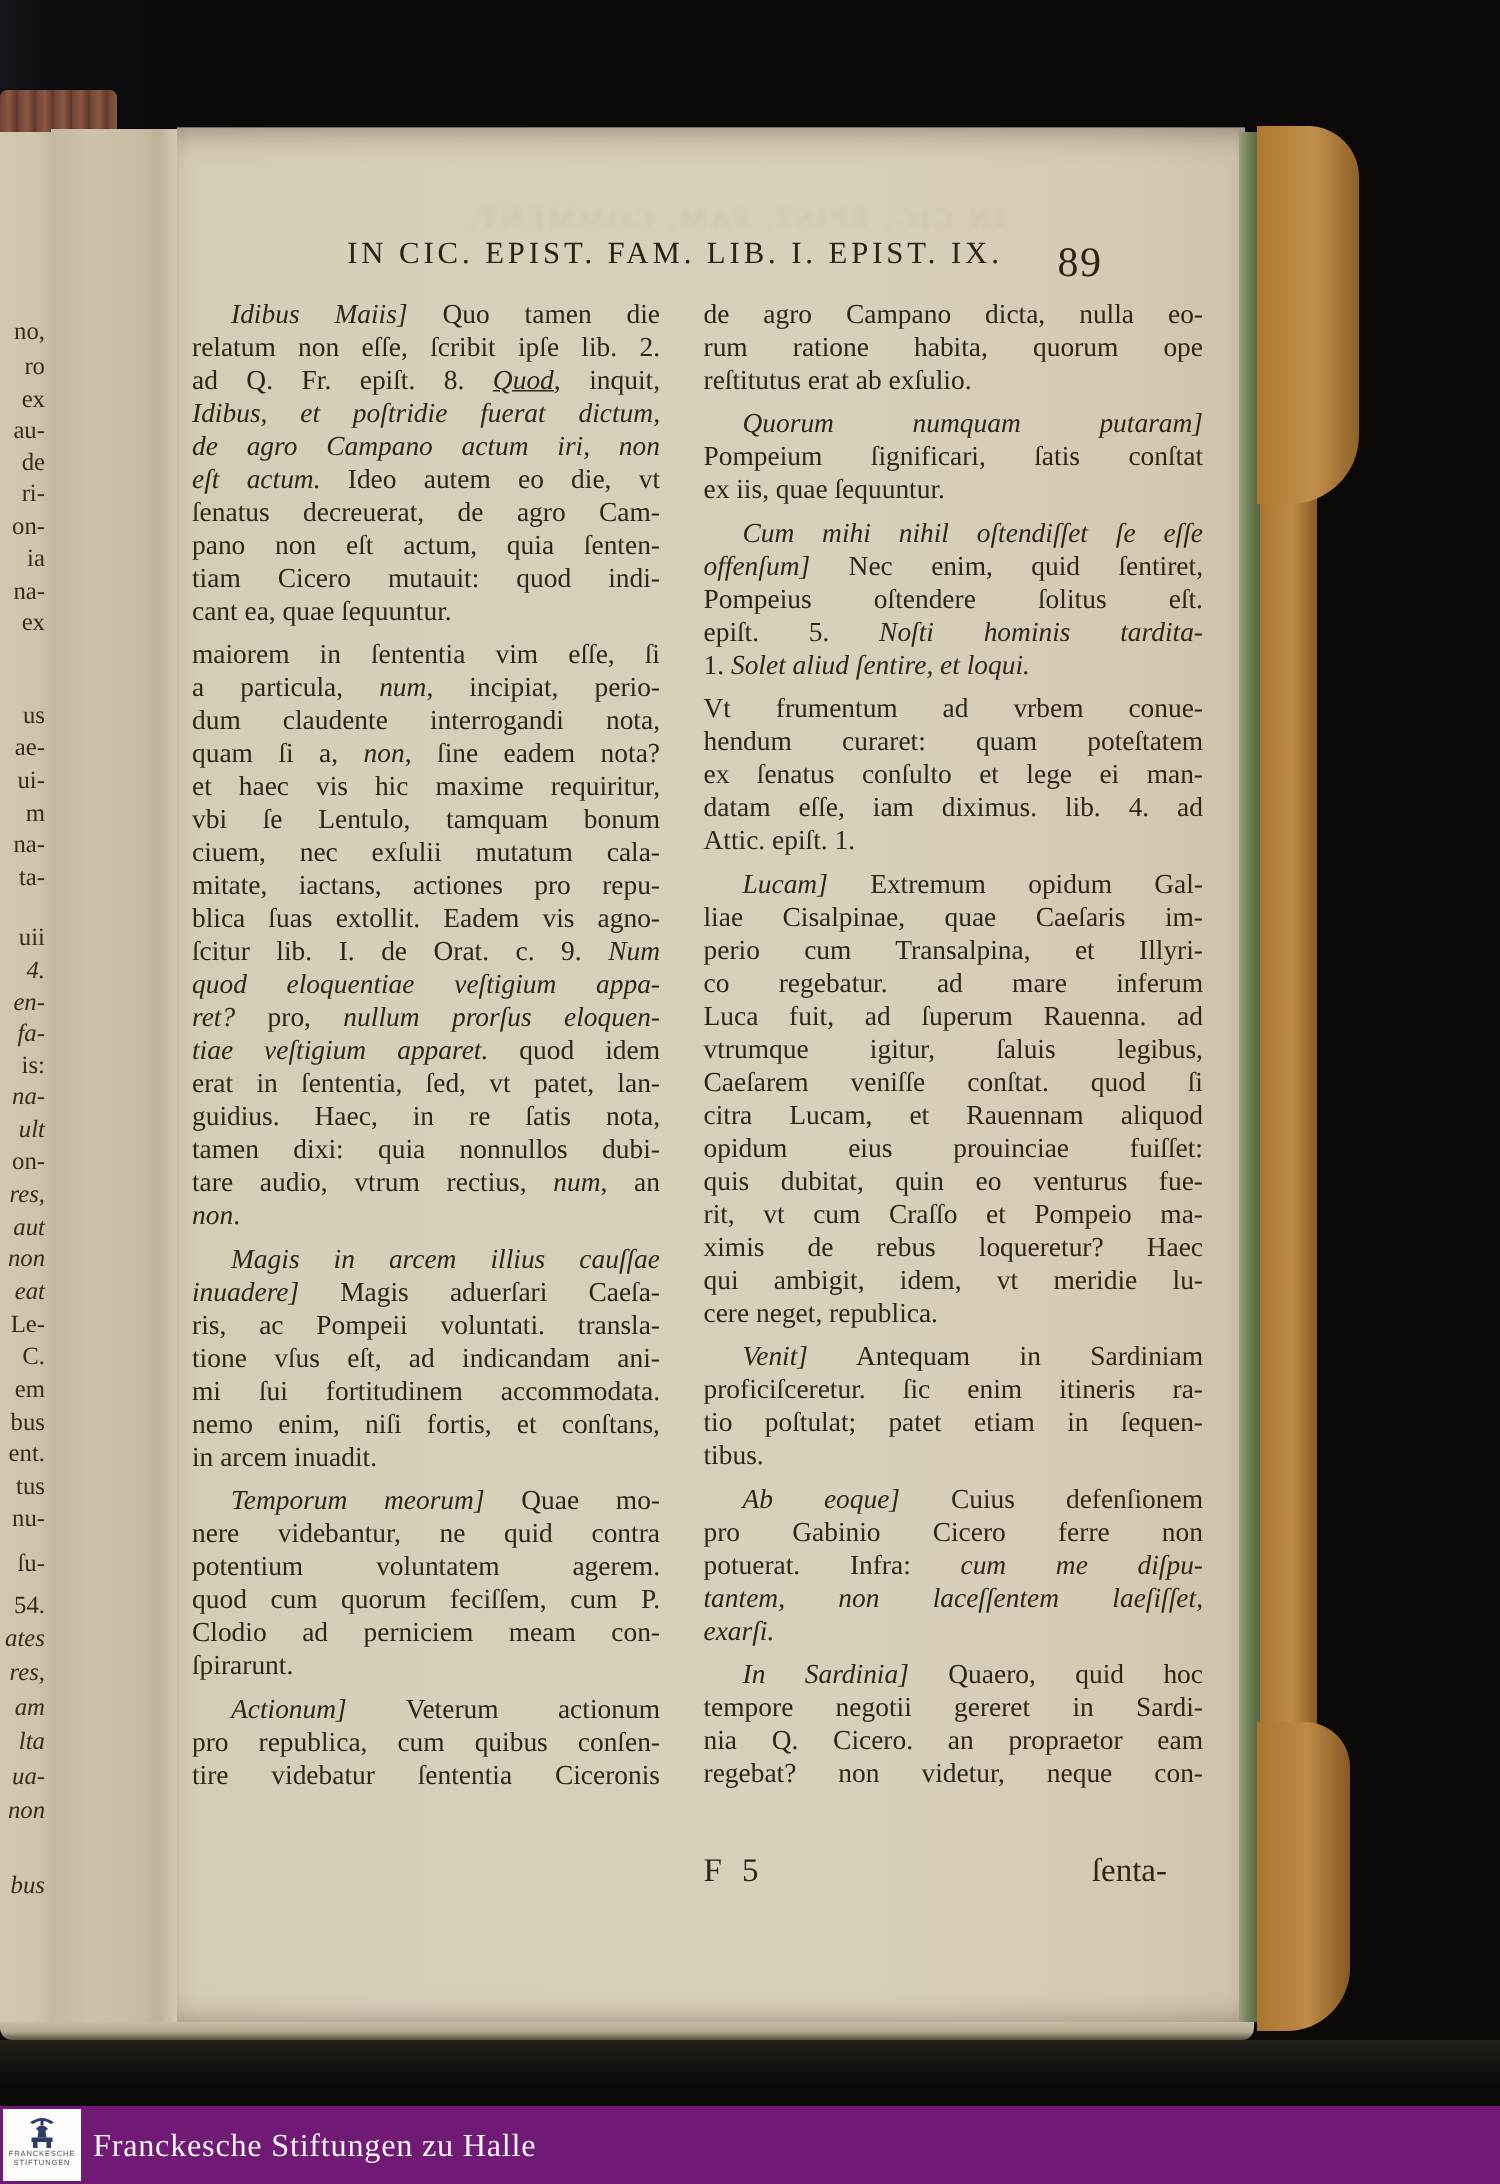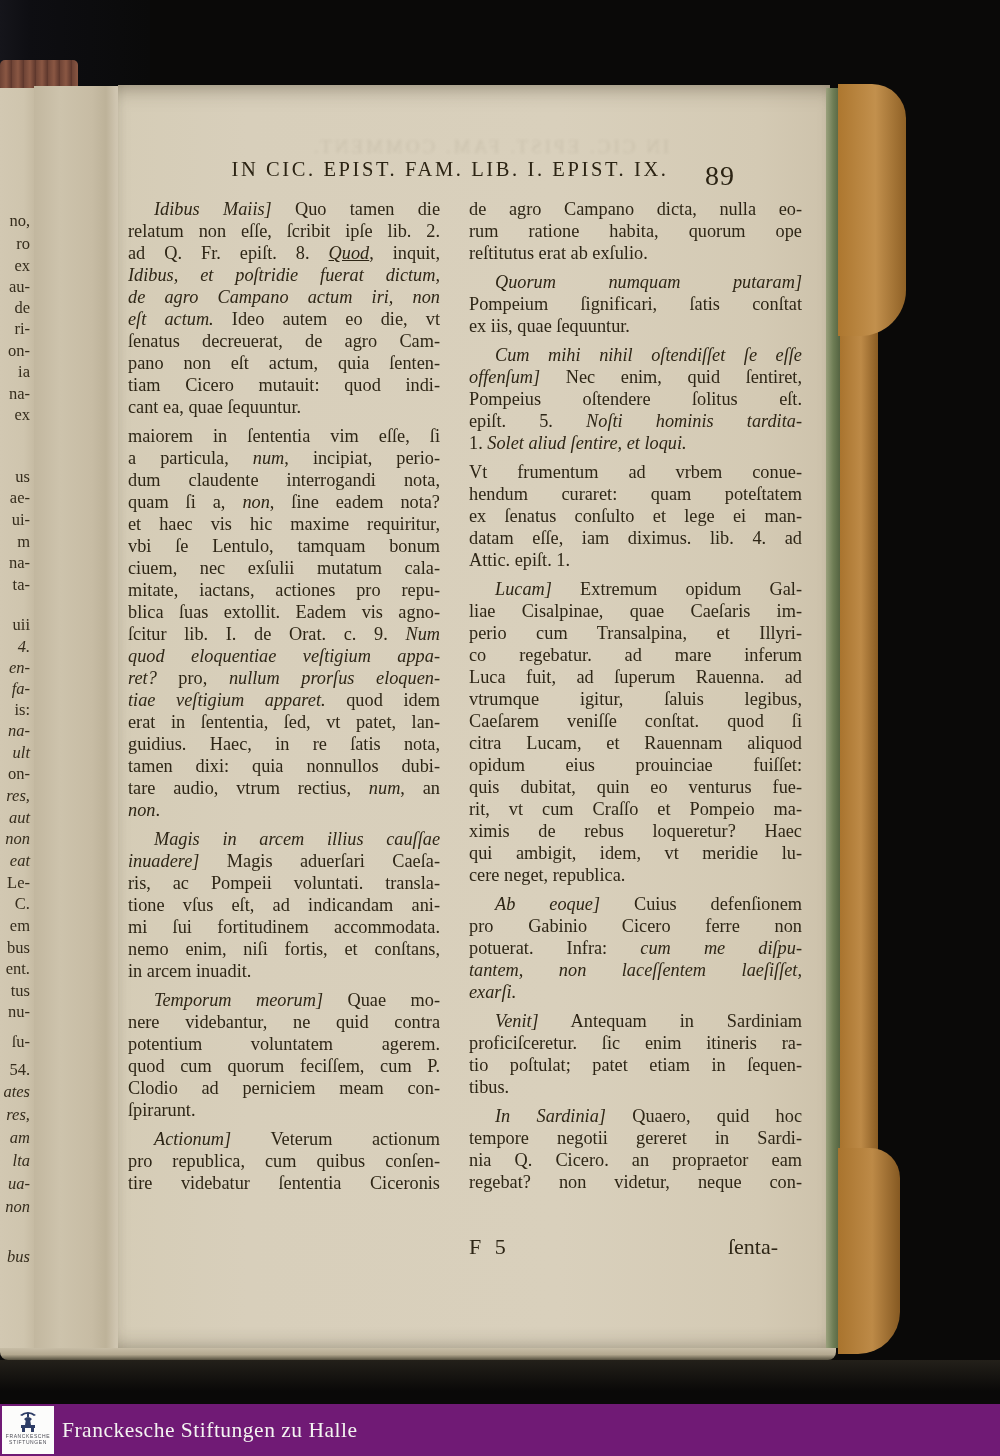--- a/index.html
+++ b/index.html
@@ -220,31 +220,31 @@
         <div class="line"><span class="">Caeſarem veniſſe conſtat. quod ſi</span></div>
         <div class="line"><span class="">citra Lucam, et Rauennam aliquod</span></div>
         <div class="line"><span class="">opidum eius prouinciae fuiſſet:</span></div>
         <div class="line"><span class="">quis dubitat, quin eo venturus fue-</span></div>
         <div class="line"><span class="">rit, vt cum Craſſo et Pompeio ma-</span></div>
         <div class="line"><span class="">ximis de rebus loqueretur? Haec</span></div>
         <div class="line"><span class="">qui ambigit, idem, vt meridie lu-</span></div>
         <div class="line last"><span class="">cere neget, republica.</span></div>
       </div>
       <div class="para">
+        <div class="line ind"><span class="it">Venit]</span><span class=""> Antequam in Sardiniam</span></div>
+        <div class="line"><span class="">proficiſceretur. ſic enim itineris ra-</span></div>
+        <div class="line"><span class="">tio poſtulat; patet etiam in ſequen-</span></div>
+        <div class="line last"><span class="">tibus.</span></div>
+      </div>
+      <div class="para">
         <div class="line ind"><span class="it">Ab eoque]</span><span class=""> Cuius defenſionem</span></div>
         <div class="line"><span class="">pro Gabinio Cicero ferre non</span></div>
         <div class="line"><span class="">potuerat. Infra: </span><span class="it">cum me diſpu-</span></div>
         <div class="line"><span class="it">tantem, non laceſſentem laeſiſſet,</span></div>
         <div class="line last"><span class="it">exarſi.</span></div>
-      </div>
-      <div class="para">
-        <div class="line ind"><span class="it">Venit]</span><span class=""> Antequam in Sardiniam</span></div>
-        <div class="line"><span class="">proficiſceretur. ſic enim itineris ra-</span></div>
-        <div class="line"><span class="">tio poſtulat; patet etiam in ſequen-</span></div>
-        <div class="line last"><span class="">tibus.</span></div>
       </div>
       <div class="para">
         <div class="line ind"><span class="it">In Sardinia]</span><span class=""> Quaero, quid hoc</span></div>
         <div class="line"><span class="">tempore negotii gereret in Sardi-</span></div>
         <div class="line"><span class="">nia Q. Cicero. an propraetor eam</span></div>
         <div class="line"><span class="">regebat? non videtur, neque con-</span></div>
       </div>
     </div>
 
   <div class="sig-row">

